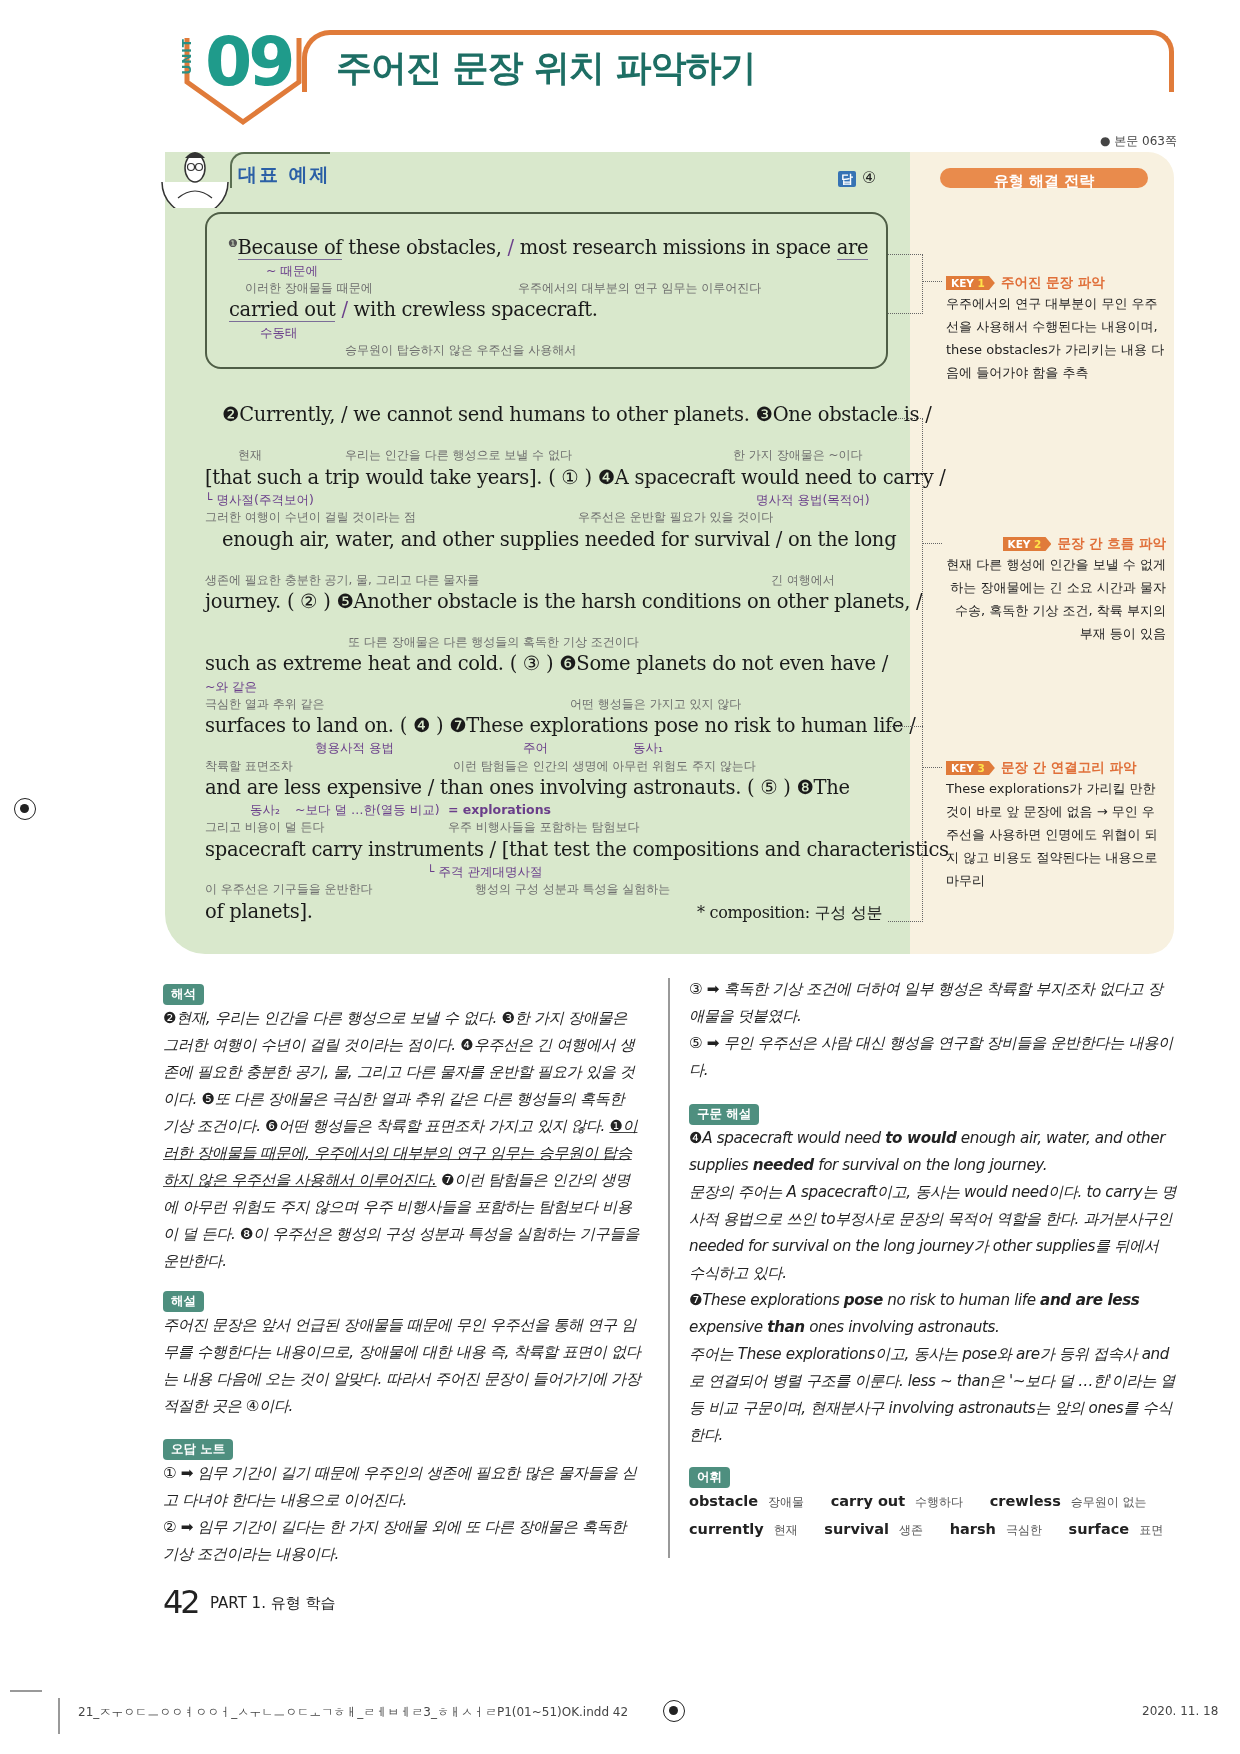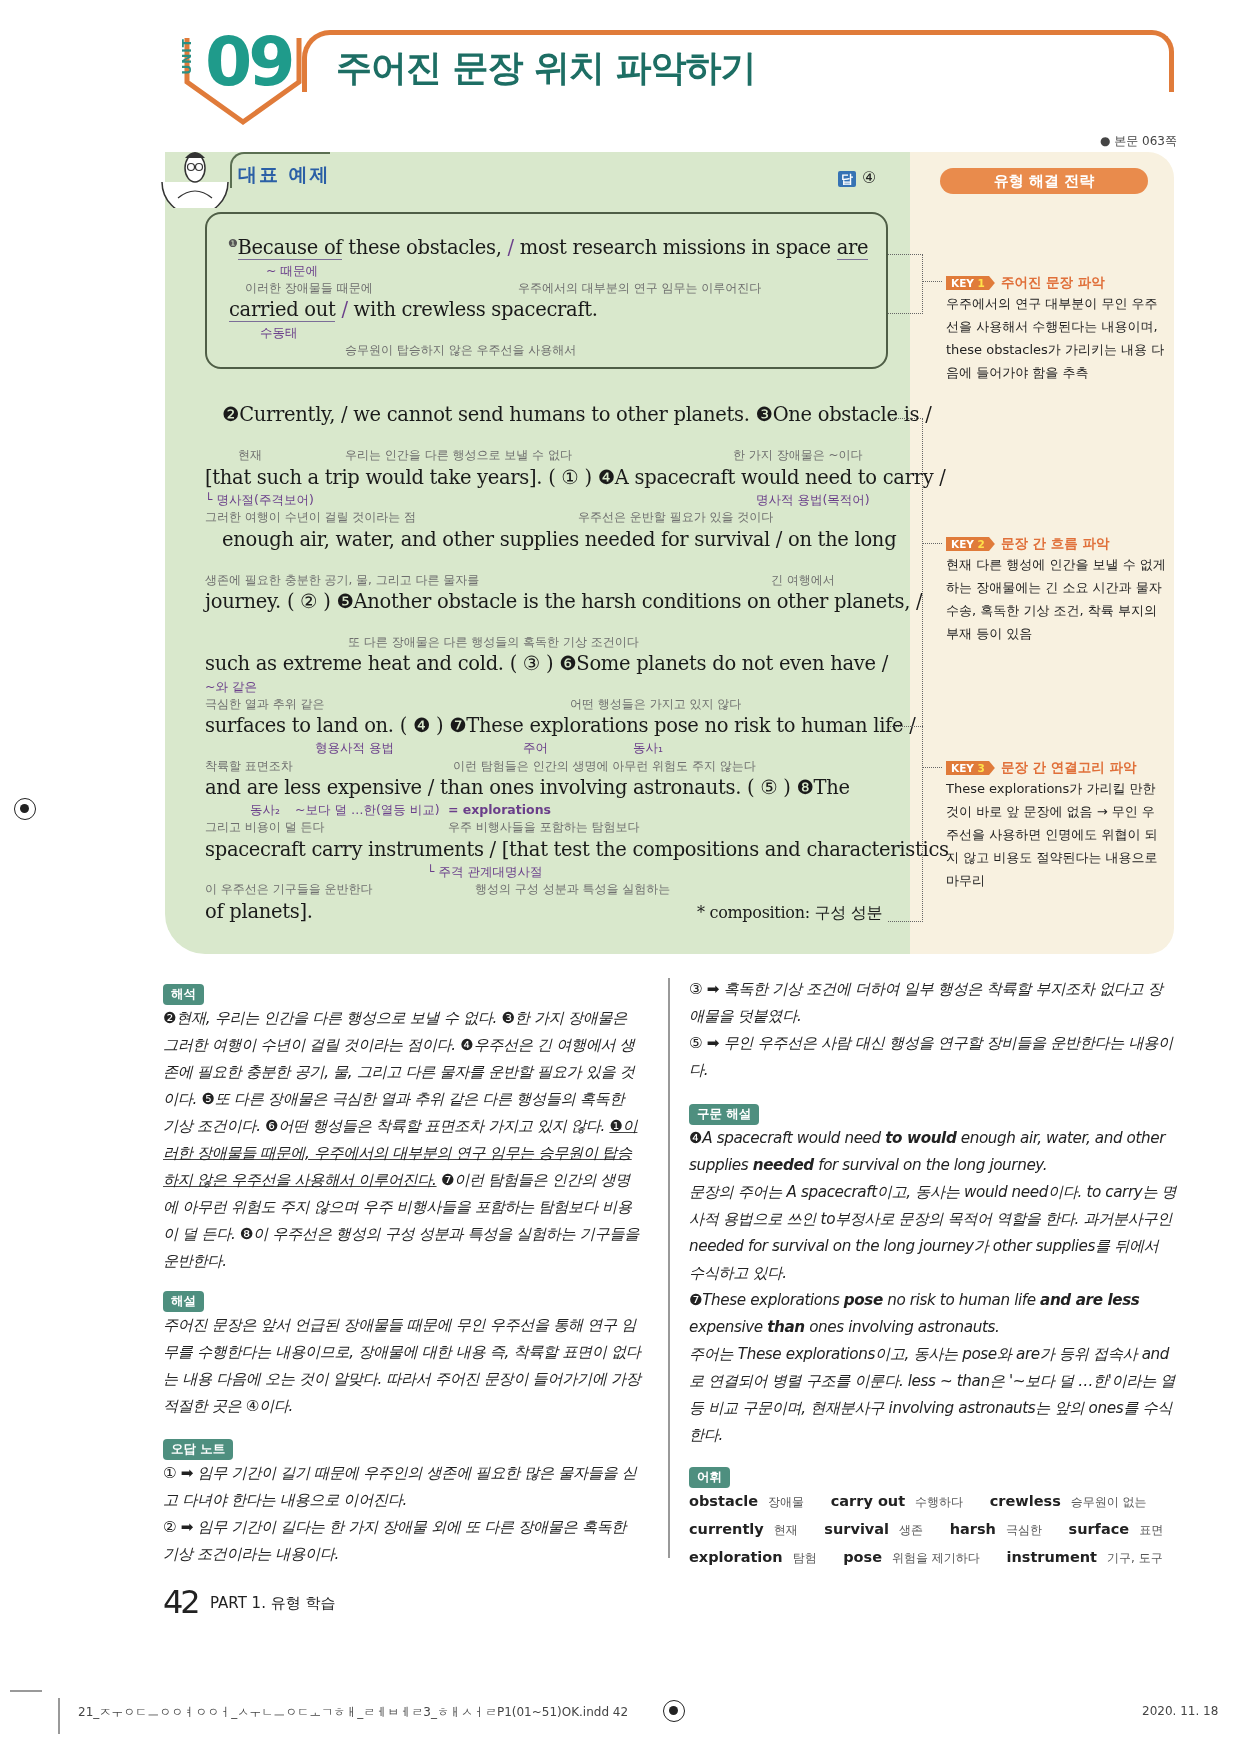--- a/index.html
+++ b/index.html
@@ -15,21 +15,21 @@
   .page-ref { left: 1100px; top: 133px; font-size: 12px; color: #444; }
 
   
   .green-panel { left: 165px; top: 152px; width: 745px; height: 802px; background: #d9e8cc; border-bottom-left-radius: 40px; }
   .cream-panel { left: 910px; top: 152px; width: 264px; height: 802px; background: #f8f1e0; border-top-right-radius: 26px; border-bottom-right-radius: 26px; }
   .ex-tab { left: 230px; top: 152px; width: 100px; height: 36px; border-top: 2px solid #5b6f52; border-left: 2px solid #5b6f52; border-top-left-radius: 14px; }
   .ex-title { left: 238px; top: 162px; font-size: 19px; font-weight: bold; color: #2b5fa6; letter-spacing: 2px; }
   .avatar { left: 160px; top: 138px; width: 70px; height: 70px; }
   .answer { left: 838px; top: 168px; font-size: 16px; color: #222; }
   .answer .dap { background: #3673b4; color: #fff; font-size: 12px; font-weight: bold; padding: 1px 3px; border-radius: 2px; margin-right: 6px; }
-  .strategy-pill { left: 940px; top: 168px; width: 208px; height: 26px; background: #e98b4c; border-radius: 13px; color: #fff; font-size: 15px; font-weight: bold; text-align: center; line-height: 26px; }
+  .strategy-pill { left: 940px; top: 168px; width: 208px; height: 20px; background: #e98b4c; border-radius: 13px; color: #fff; font-size: 15px; font-weight: bold; text-align: center; line-height: 26px; }
 
   .given-box { left: 205px; top: 212px; width: 683px; height: 157px; border: 2px solid #4f5e46; border-radius: 16px; }
 
   .eng { font-family: "DejaVu Serif", serif; font-size: 19.5px; color: #1a1a1a; white-space: nowrap; letter-spacing: -0.3px; }
   .kor { font-family: "DejaVu Sans", sans-serif; font-size: 12px; color: #6e6e6e; white-space: nowrap; }
   .gram { font-family: "DejaVu Sans", sans-serif; font-size: 12.5px; color: #6a3e8a; white-space: nowrap; }
   .ul { border-bottom: 1.5px solid #7c6e98; }
   .snum { font-size: 11px; vertical-align: super; color: #555; }
   .slash { color: #6a3e8a; }
 
@@ -156,21 +156,21 @@
 <div class="abs dots-v" style="left:922px;top:418px;height:504px;"></div>
 <div class="abs dots-h" style="left:922px;top:543px;width:20px;"></div>
 <div class="abs dots-h" style="left:888px;top:726px;width:35px;"></div>
 <div class="abs dots-h" style="left:922px;top:767px;width:20px;"></div>
 <div class="abs dots-h" style="left:888px;top:921px;width:35px;"></div>
 
 <div class="abs" style="left:946px;top:272px;">
   <div><span class="key-badge"><span>KEY</span> <b>1</b></span><span class="key-title">주어진 문장 파악</span></div>
   <div class="key-body">우주에서의 연구 대부분이 무인 우주선을 사용해서 수행된다는 내용이며, these obstacles가 가리키는 내용 다음에 들어가야 함을 추측</div>
 </div>
-<div class="abs" style="left:946px;top:533px;">
+<div class="abs" style="left:946px;top:533px;text-align:right;">
   <div><span class="key-badge"><span>KEY</span> <b>2</b></span><span class="key-title">문장 간 흐름 파악</span></div>
   <div class="key-body">현재 다른 행성에 인간을 보낼 수 없게 하는 장애물에는 긴 소요 시간과 물자 수송, 혹독한 기상 조건, 착륙 부지의 부재 등이 있음</div>
 </div>
 <div class="abs" style="left:946px;top:757px;">
   <div><span class="key-badge"><span>KEY</span> <b>3</b></span><span class="key-title">문장 간 연결고리 파악</span></div>
   <div class="key-body">These explorations가 가리킬 만한 것이 바로 앞 문장에 없음 → 무인 우주선을 사용하면 인명에도 위협이 되지 않고 비용도 절약된다는 내용으로 마무리</div>
 </div>
 
 <div class="abs col-left" style="top:983px;">
   <span class="sec-badge">해석</span>
@@ -205,25 +205,20 @@
     <b>obstacle</b><span class="k">장애물</span>
     <b>carry out</b><span class="k">수행하다</span>
     <b>crewless</b><span class="k">승무원이 없는</span>
   </div>
   <div class="vocab-row">
     <b>currently</b><span class="k">현재</span>
     <b>survival</b><span class="k">생존</span>
     <b>harsh</b><span class="k">극심한</span>
     <b>surface</b><span class="k">표면</span>
   </div>
-  <div class="vocab-row">
-    <b>exploration</b><span class="k">탐험</span>
-    <b>pose</b><span class="k">위험을 제기하다</span>
-    <b>instrument</b><span class="k">기구, 도구</span>
-  </div>
 </div>
 
 <div class="abs footer-num">42</div>
 <div class="abs footer-part">PART 1. 유형 학습</div>
 <div class="abs reg-mark" style="left:14px;top:798px;"></div>
 <div class="abs" style="left:10px;top:1690px;width:32px;height:1.5px;background:#999;"></div>
 <div class="abs" style="left:58px;top:1698px;width:1.5px;height:36px;background:#999;"></div>
 <div class="abs footer-file">21_ㅈㅜㅇㄷㅡㅇㅇㅕㅇㅇㅓ_ㅅㅜㄴㅡㅇㄷㅗㄱㅎㅐ_ㄹㅔㅂㅔㄹ3_ㅎㅐㅅㅓㄹP1(01~51)OK.indd  42</div>
 <div class="abs reg-mark" style="left:663px;top:1700px;"></div>
 <div class="abs footer-date">2020. 11. 18</div>

